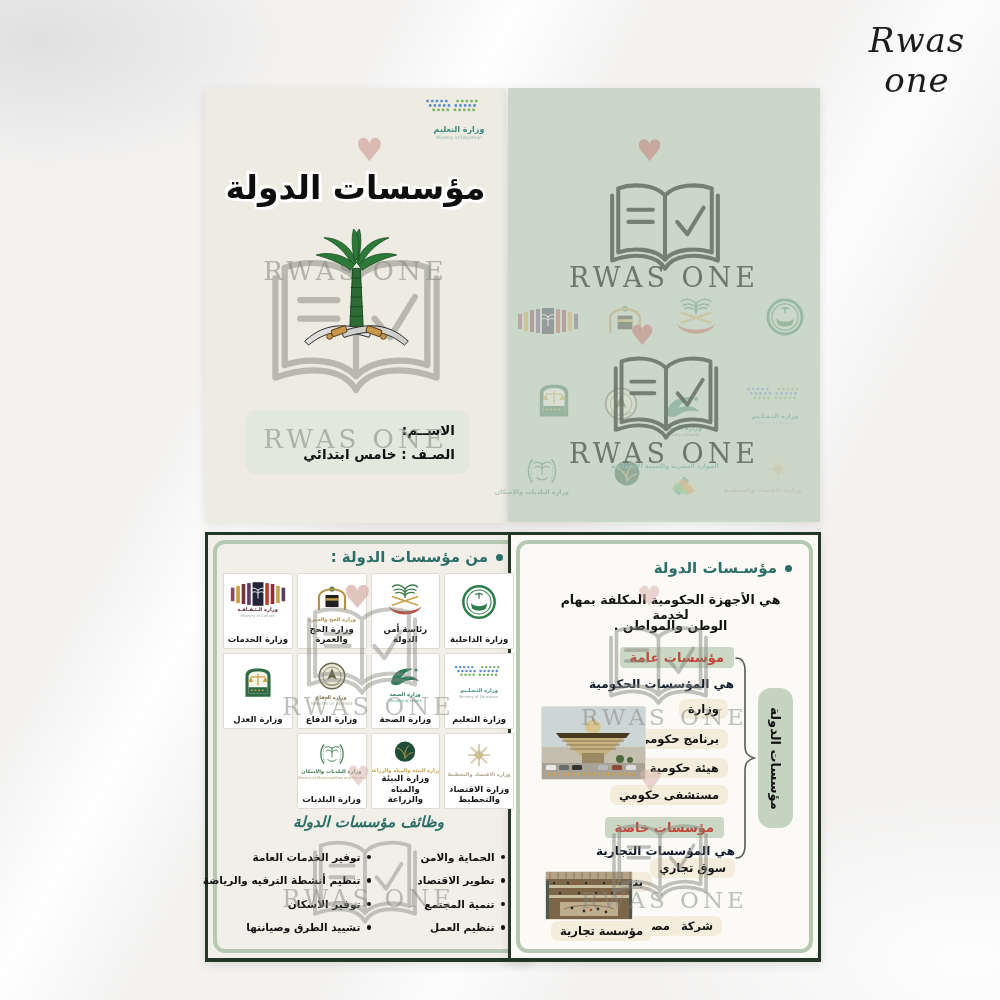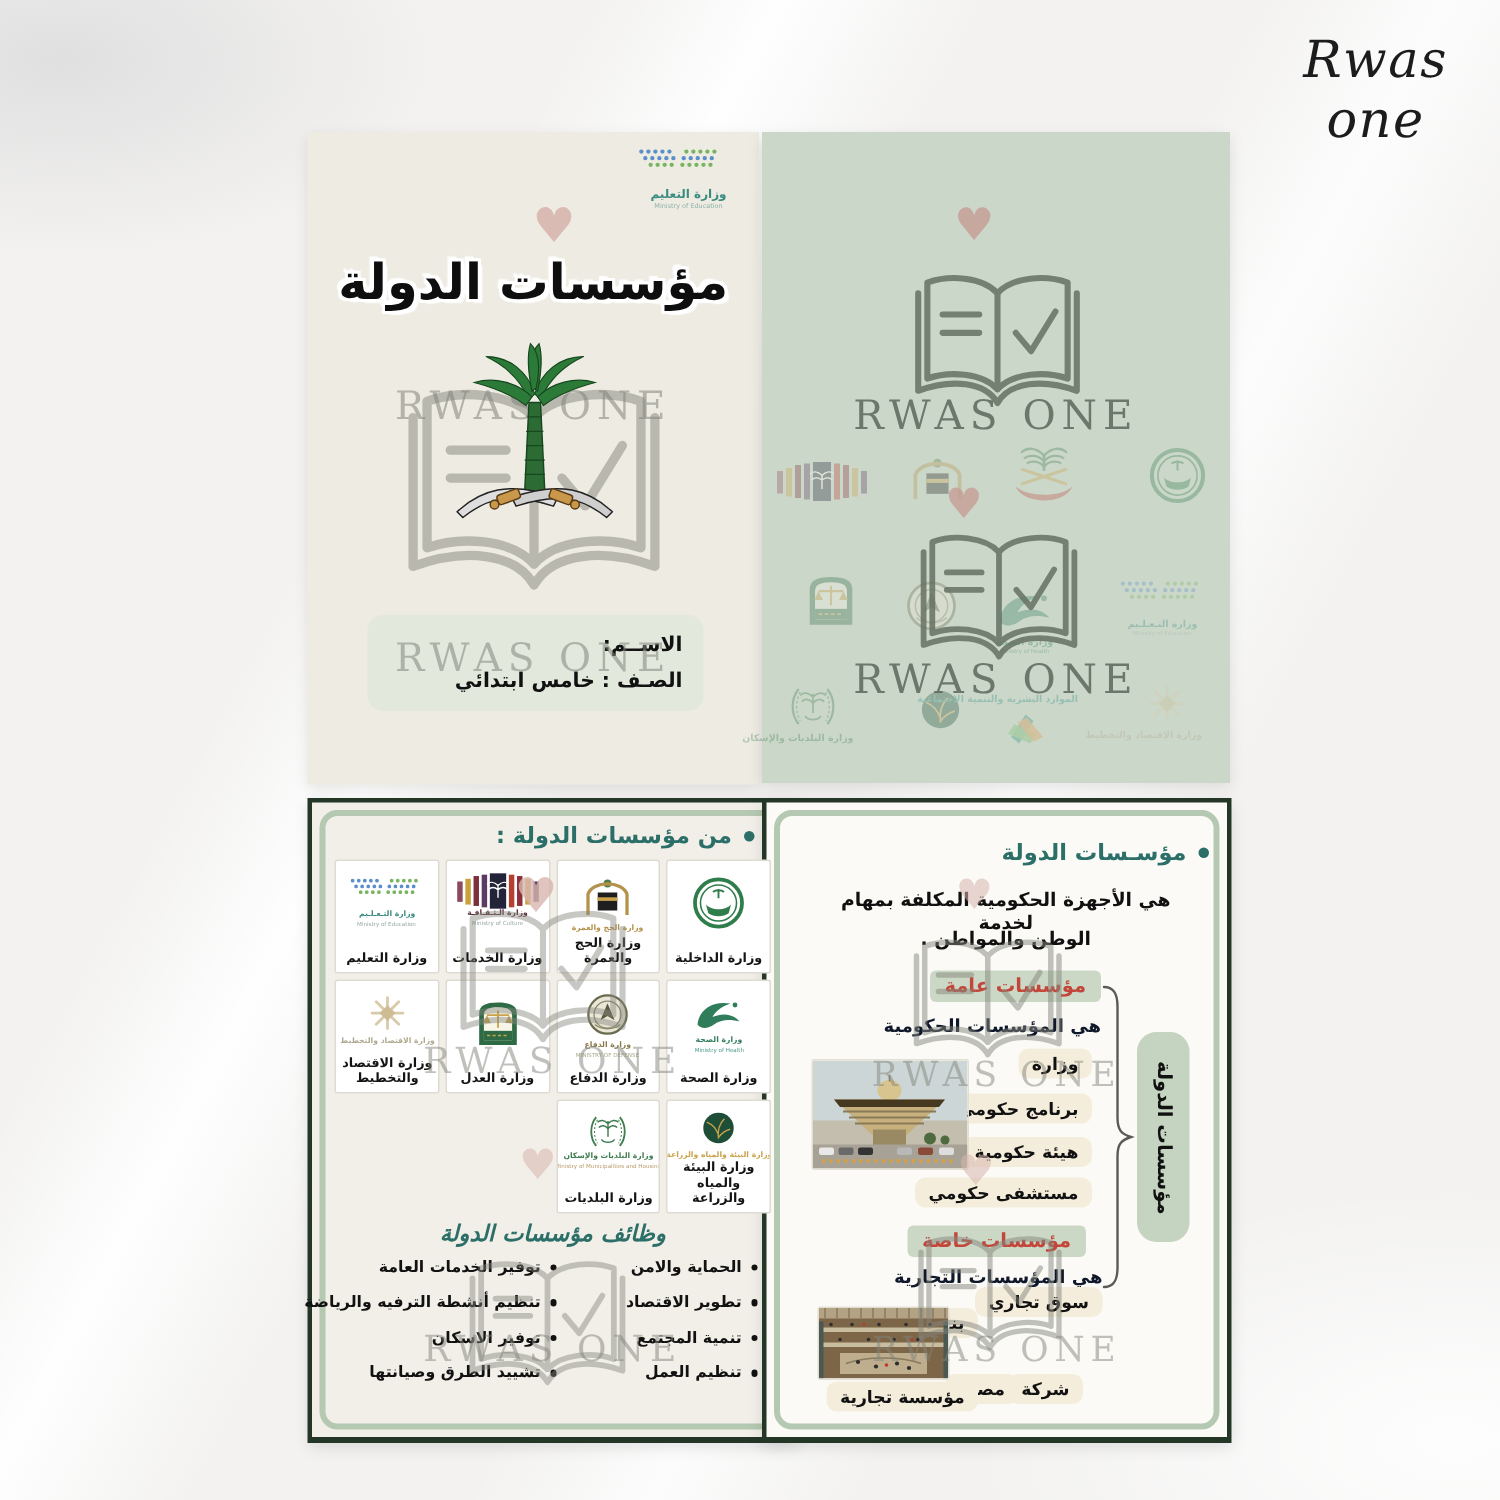--- a/index.html
+++ b/index.html
@@ -47,21 +47,21 @@
   .sec-dot{width:7px;height:7px;border-radius:50%;background:#2c6f68;flex:0 0 auto;}
   .sec-title{font-size:15px;font-weight:bold;color:#2c6f68;white-space:nowrap;}
   .mgrid{position:absolute;left:15px;right:15px;top:38px;display:grid;
     grid-template-columns:repeat(4,1fr);grid-auto-rows:76px;gap:4px;direction:rtl;z-index:2;}
   .cell{background:#fff;border:1px solid #dedbd2;border-radius:2px;display:flex;flex-direction:column;
     align-items:center;padding:4px 1px 3px;box-sizing:border-box;overflow:hidden;justify-content:center;}
   .cell-label{margin-top:auto;font-size:8.5px;font-weight:bold;color:#141414;text-align:center;line-height:1.25;direction:rtl;}
   .cap-ar{font-size:6px;font-weight:bold;line-height:1.1;transform:scale(.85);white-space:nowrap;direction:rtl;}
   .cap-en{font-size:6px;line-height:1;transform:scale(.62);white-space:nowrap;color:#95a8a1;}
   .fn-title{position:absolute;top:278px;width:100%;text-align:center;font-size:15px;font-weight:bold;color:#2c6f68;z-index:2;font-style:italic;}
-  .fn-col{position:absolute;top:298px;direction:rtl;z-index:2;text-align:center;}
+  .fn-col{position:absolute;top:310px;direction:rtl;z-index:2;text-align:center;}
   .fn-item{height:23.5px;display:flex;align-items:center;gap:6px;white-space:nowrap;}
   .fn-dot{width:4.5px;height:4.5px;border-radius:50%;background:#111;flex:0 0 auto;}
   .fn-text{font-size:10.5px;font-weight:bold;color:#111;}
   
   .def-line{position:absolute;left:30px;right:18px;text-align:center;font-size:12.5px;font-weight:bold;color:#101010;direction:rtl;z-index:2;}
   .red-pill{position:absolute;background:#ccd8c6;border-radius:4px;padding:3px 10px;font-size:13px;
     font-weight:bold;color:#c2473a;direction:rtl;white-space:nowrap;z-index:2;}
   .sub-line{position:absolute;font-size:12px;font-weight:bold;color:#0f172a;direction:rtl;white-space:nowrap;z-index:2;}
   .item-pill{position:absolute;background:#f4eddb;border-radius:7px;padding:3px 9px;font-size:11.5px;
     font-weight:bold;color:#111;direction:rtl;white-space:nowrap;z-index:2;}
@@ -342,20 +342,26 @@
     </div>
 
     <div class="mgrid">
       <div class="cell">
         <svg style="width:46px;height:40px;margin-top:4px">
             <use href="#lg-interior"></use>
           </svg>
         <div class="cell-label">وزارة الداخلية</div>
       </div>
       <div class="cell">
+        <svg style="width:48px;height:40px;margin-top:4px">
+            <use href="#lg-security"></use>
+          </svg>
+        <div class="cell-label">رئاسة أمن الدولة</div>
+      </div>
+      <div class="cell">
         <svg style="width:44px;height:36px;margin-top:2px">
             <use href="#lg-hajj"></use>
           </svg>
         <div class="cap-ar" style="color:#b5924c">وزارة الحج والعمرة</div>
         <div class="cell-label">وزارة الحج والعمرة</div>
       </div>
       <div class="cell">
         <svg style="width:58px;height:24px;margin-top:4px">
             <use href="#lg-culture"></use>
           </svg>
@@ -465,21 +471,21 @@
     <div class="wm-text" style="top:158px;font-size:24px;opacity:.5">RWAS ONE</div>
     <span class="wm-heart" style="left:138px;top:228px;font-size:28px;opacity:.55">♥</span>
     <svg class="wm-book" style="left:96px;top:298px;width:122px;height:100px;opacity:.45">
         <use href="#wm-book"></use>
       </svg>
     <div class="wm-text" style="top:350px;font-size:24px;opacity:.5">RWAS ONE</div>
   </div>
 
   <div class="page" id="page-info">
     <div class="inner-frame"></div>
-    <div class="sec-header" style="top:24px;right:12px">
+    <div class="sec-header" style="top:24px;right:26px">
       <span class="sec-dot"></span>
       <span class="sec-title">مؤسـسات الدولة</span>
     </div>
     <div class="def-line" style="top:57px">هي الأجهزة الحكومية المكلفة بمهام لخدمة</div>
     <div class="def-line" style="top:83px">الوطن والمواطن .</div>
 
     <div class="red-pill" style="right:84px;top:112px">مؤسسات عامة</div>
     <div class="sub-line" style="right:84px;top:142px">هي المؤسسات الحكومية</div>
     <div class="item-pill" style="right:90px;top:164px">وزارة</div>
     <div class="item-pill" style="right:90px;top:194px">برنامج حكومي</div>

